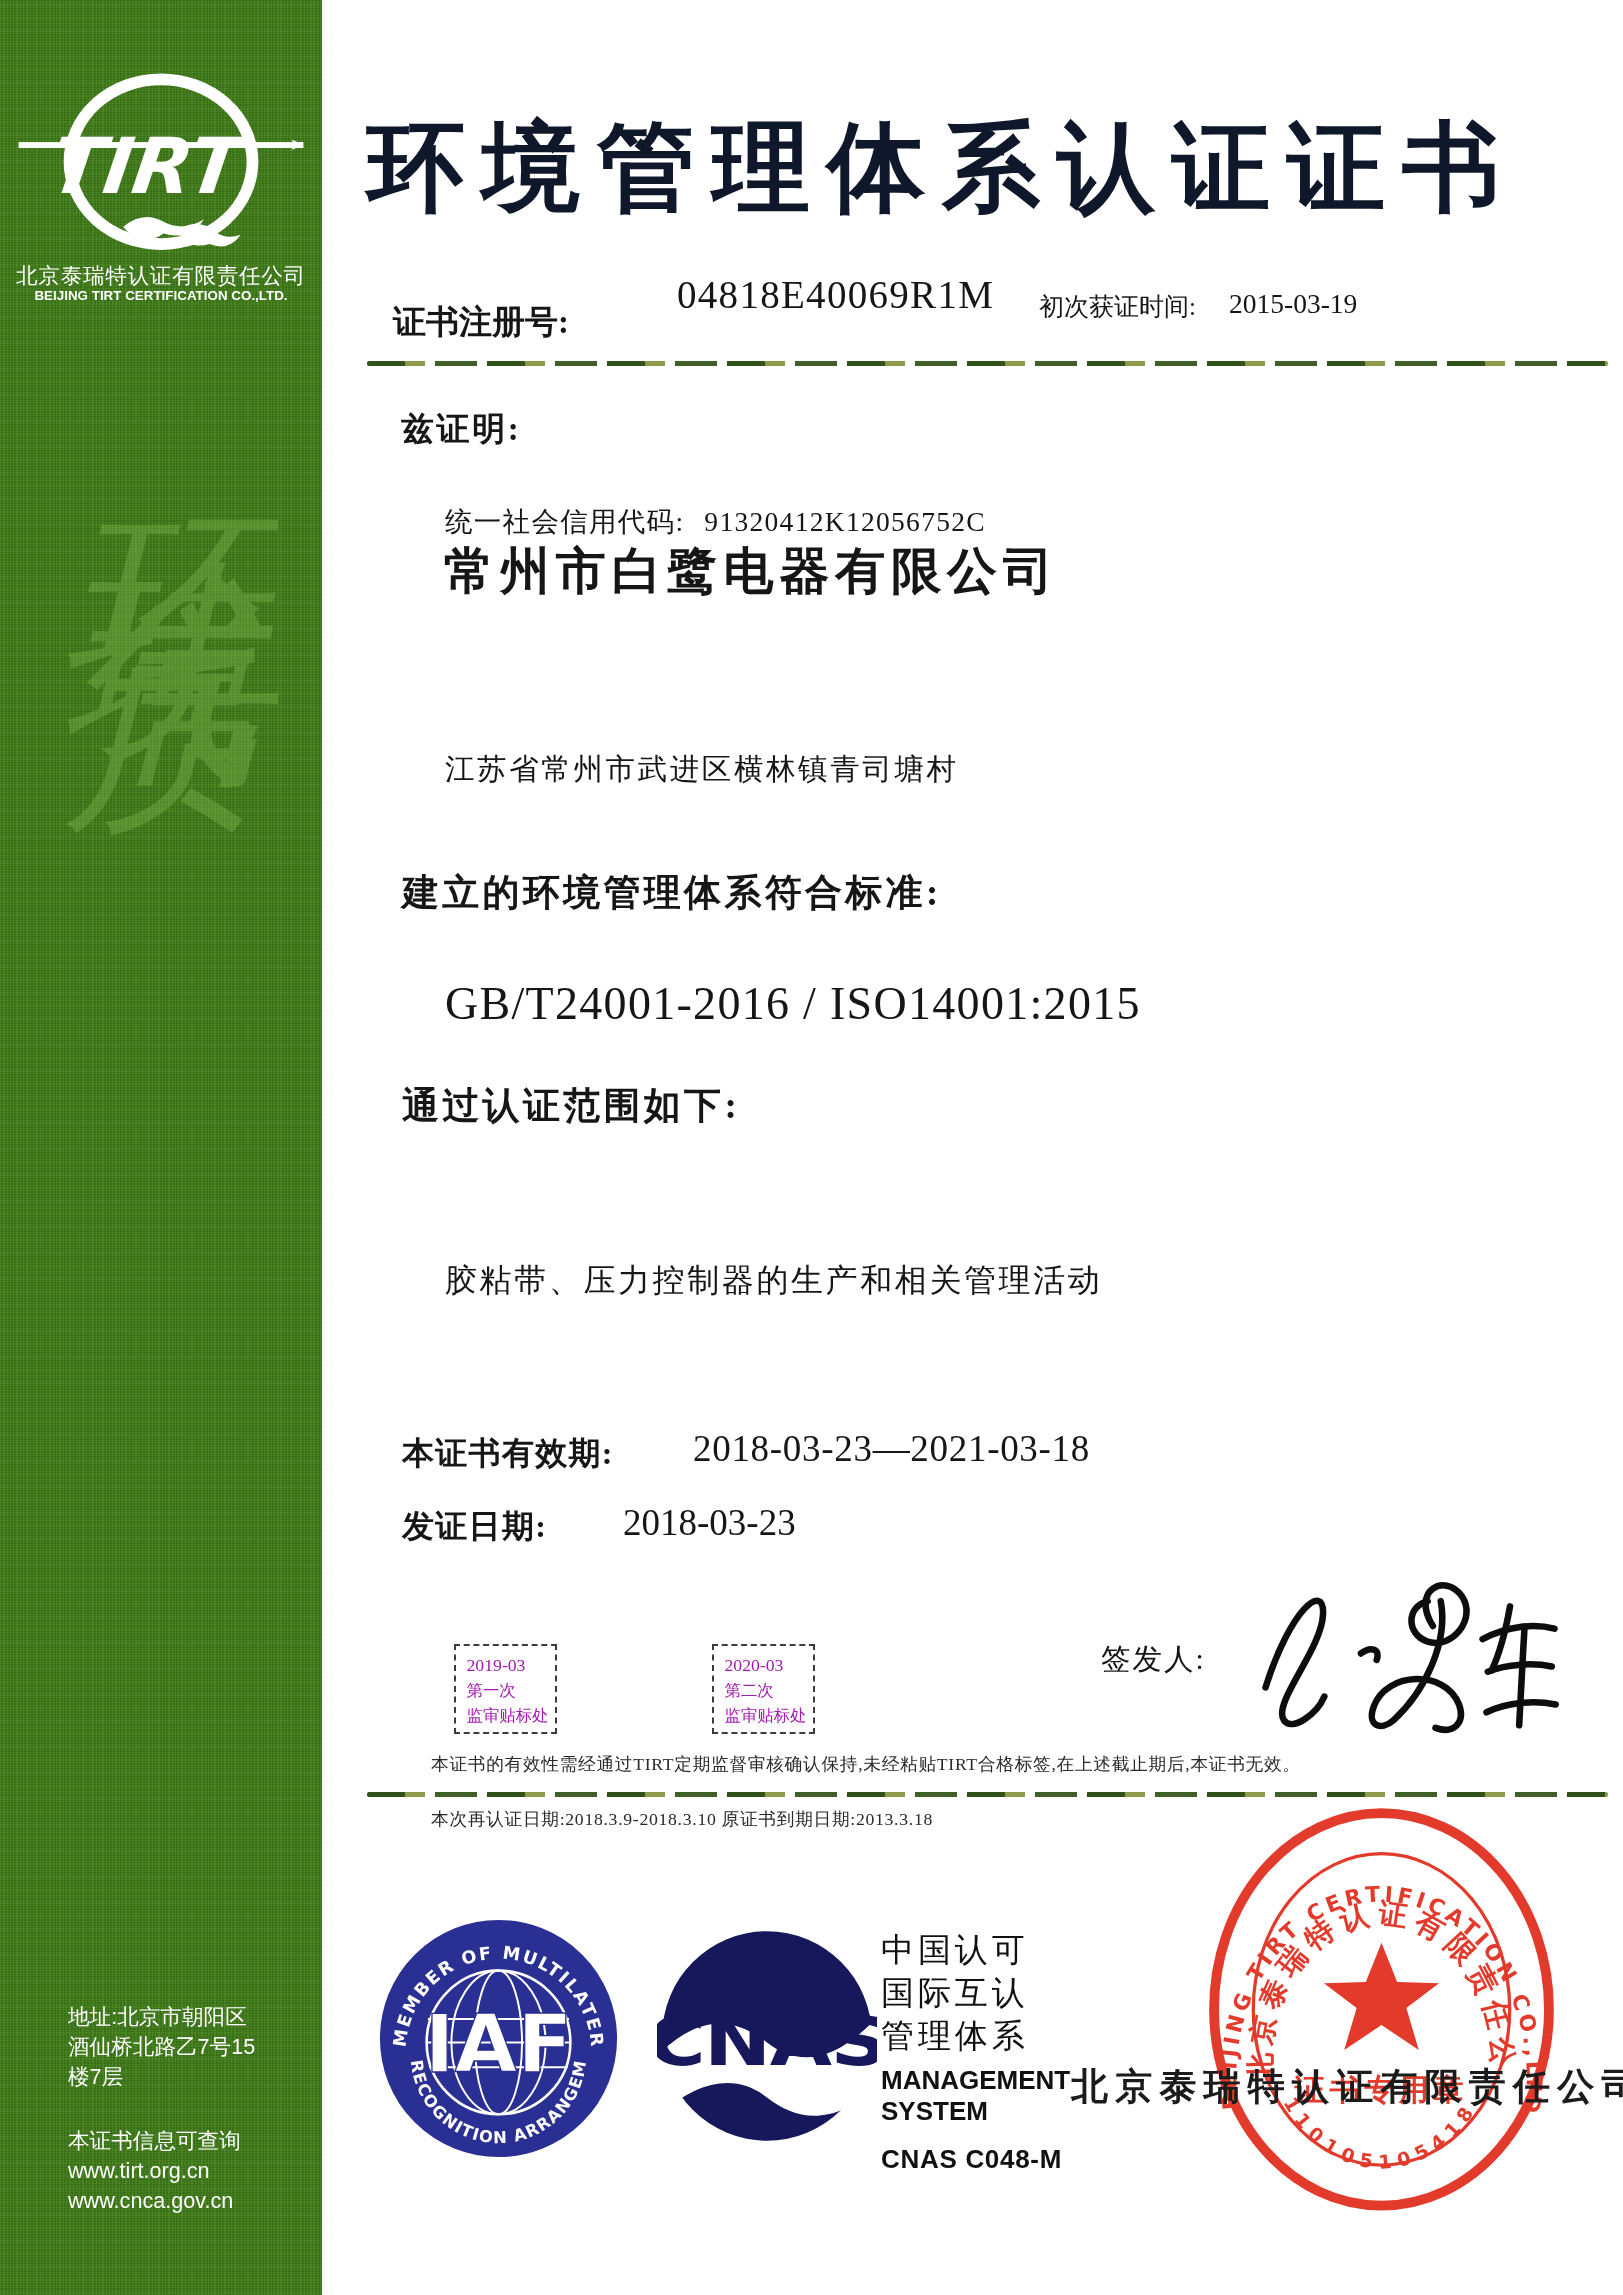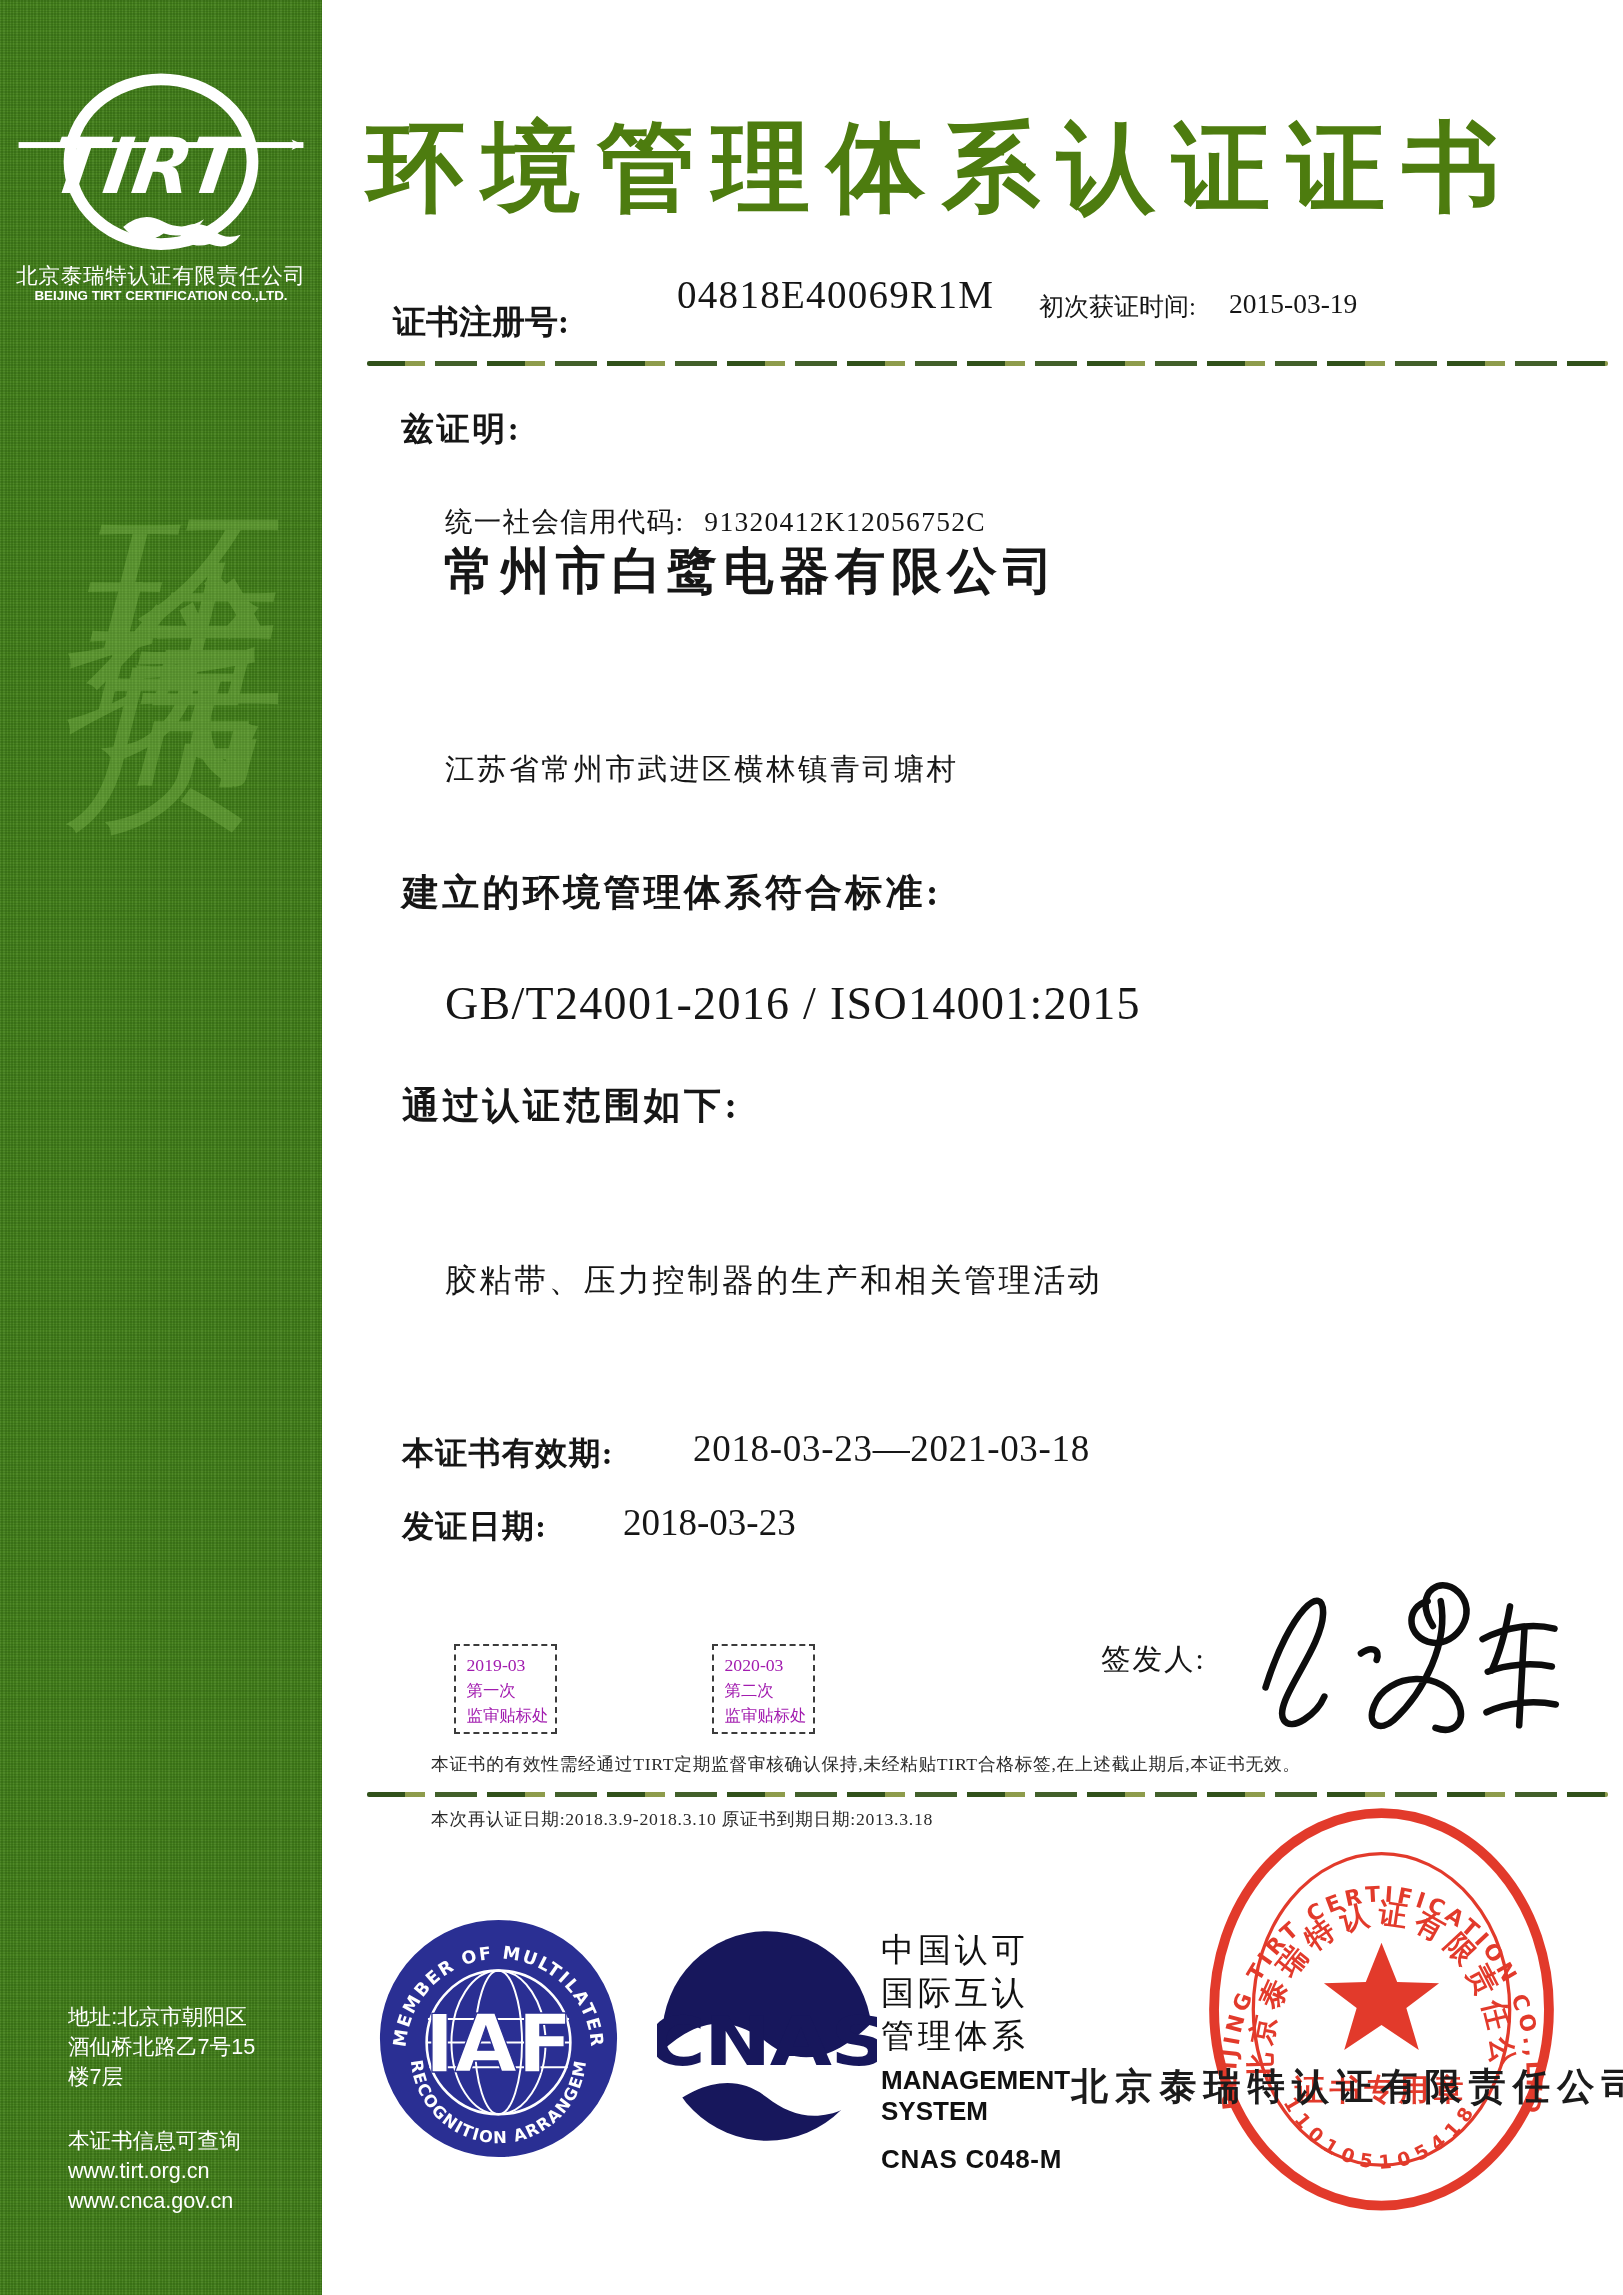--- a/index.html
+++ b/index.html
@@ -22,21 +22,21 @@
     font-size:13.4px;font-weight:bold;font-family:"Liberation Sans","DejaVu Sans",sans-serif;}
   .watermark{position:absolute;left:13px;top:367px;width:288px;height:1505px;
     writing-mode:vertical-rl;text-orientation:upright;
     font-size:196px;line-height:275px;color:#8cc35b;opacity:.33;
     font-family:"DejaVu Serif",serif;font-style:italic;pointer-events:none;letter-spacing:39px;}
   .sidebar-bottom{position:absolute;left:68px;top:2002px;width:249px;color:#fff;
     font-size:21.6px;line-height:30px;font-family:"Liberation Sans","DejaVu Sans",sans-serif;}
   .sidebar-bottom .gap{height:34px;}
   
   .title{position:absolute;left:367px;top:103px;width:1198px;font-size:98px;font-weight:bold;
-    letter-spacing:17px;color:#4d7c0f;white-space:nowrap;}
+    letter-spacing:17px;color:#0f172a;white-space:nowrap;}
   .reg-label{position:absolute;left:393px;top:280px;font-size:33px;font-weight:bold;margin-top:20px;}
   .reg-value{position:absolute;left:677px;top:272px;font-size:39px;letter-spacing:1.3px;}
   .first-label{position:absolute;left:1039px;top:290px;font-size:25px;}
   .first-value{position:absolute;left:1229px;top:288px;font-size:27.5px;}
   .sep{position:absolute;height:4.6px;
     background:repeating-linear-gradient(90deg,
       #31511b 0 38px, rgba(122,138,44,.85) 38px 58px, rgba(255,255,255,0) 58px 68px,
       #42602a 68px 110px, rgba(255,255,255,0) 110px 120px);
     border-radius:2px;}
   .sep1{left:367px;top:361px;width:1241px;}

